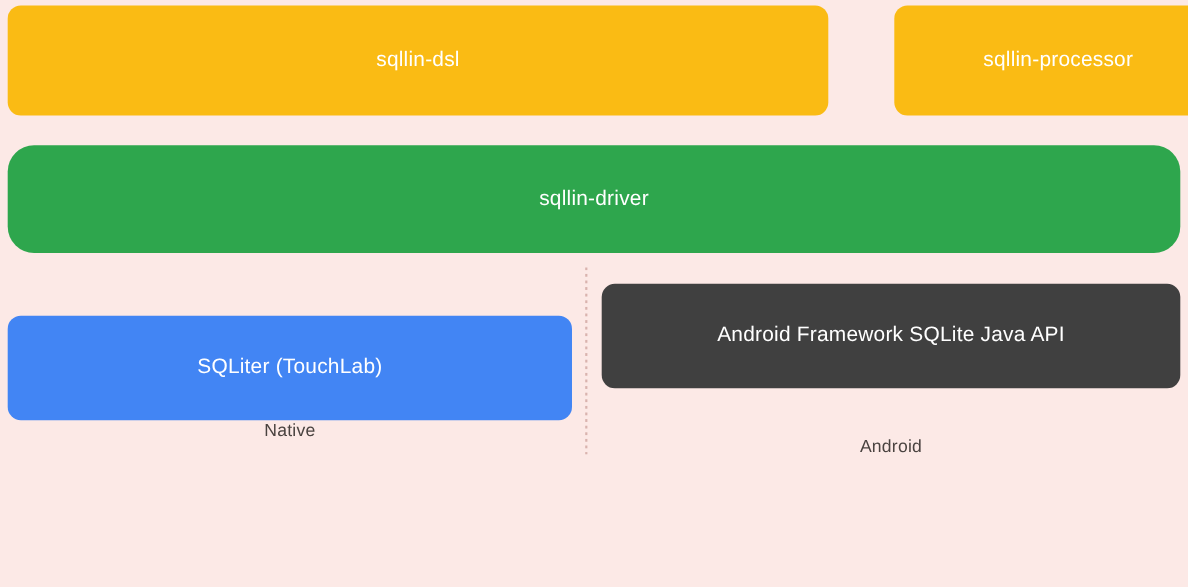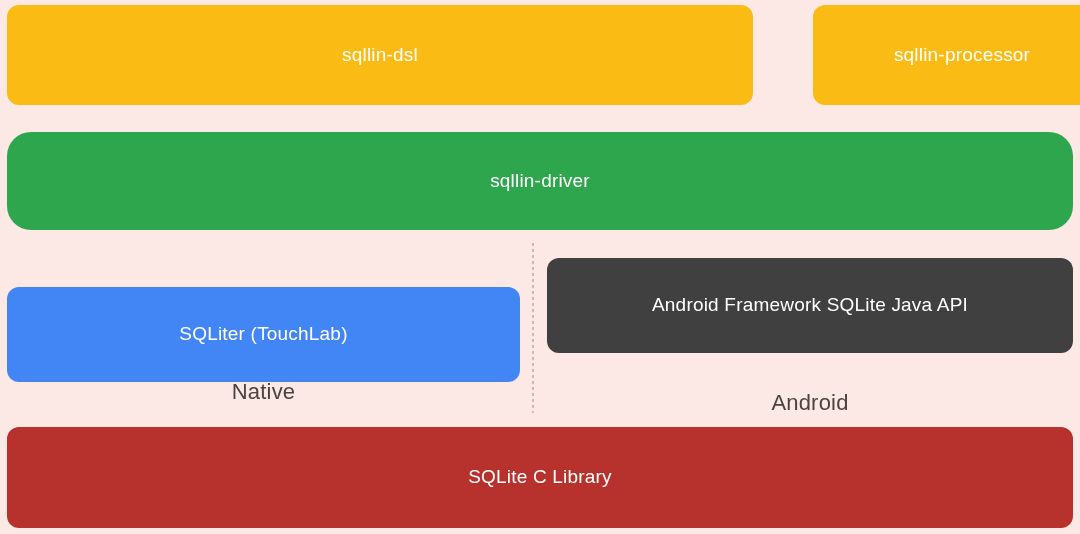--- a/index.html
+++ b/index.html
@@ -80,21 +80,21 @@
     height: 95px;
     background: #404040;
   }
   
   .platform-label {
     position: absolute;
     display: flex;
     align-items: center;
     justify-content: center;
     color: #4a4340;
-    font-size: 22px;
+    font-size: 16px;
     font-weight: 400;
     letter-spacing: 0.2px;
     user-select: none;
   }
   .platform-label--native {
     left: 7px;
     top: 368px;
     width: 513px;
     height: 48px;
   }
@@ -159,17 +159,14 @@
   <div class="divider"></div>
 
   <div class="platform-label platform-label--native">
     <span>Native</span>
   </div>
 
   <div class="platform-label platform-label--android">
     <span>Android</span>
   </div>
 
-  <div class="block block--sqlite-c">
-    <span class="block-label">SQLite C Library</span>
-  </div>
 
 </div>
 
 </body></html>

